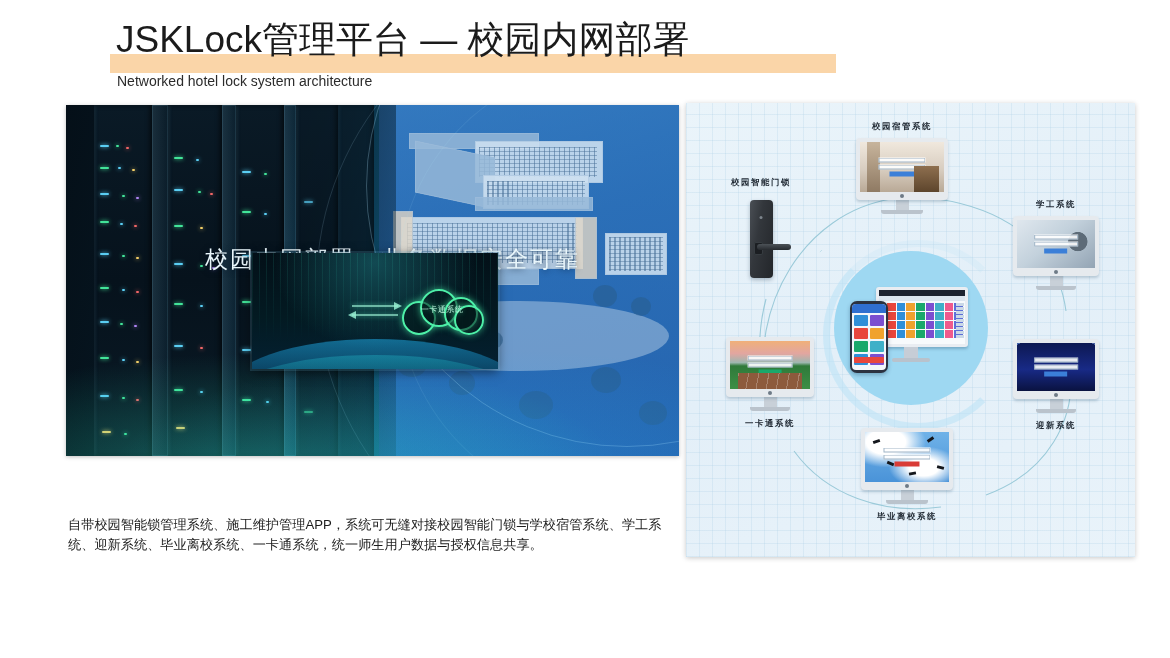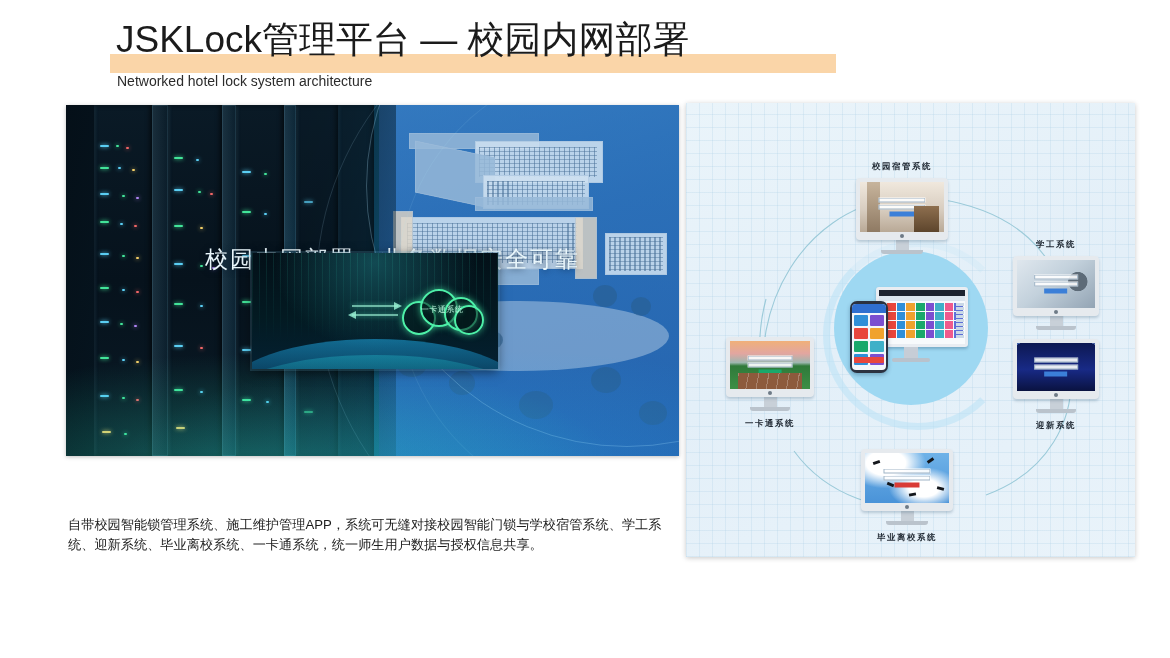--- a/index.html
+++ b/index.html
@@ -376,21 +376,20 @@
     position: absolute;
     text-align: center;
   }
   .node-label {
     font-size: 8.4px;
     color: #1d2630;
     letter-spacing: 1.6px;
     font-weight: bold;
     white-space: nowrap;
     font-family: "DejaVu Sans", sans-serif;
-    margin-top: 40px;
   }
   .imac { position: relative; margin: 0 auto; }
   .imac-body {
     background: #e6eaee;
     border-radius: 4px;
     padding: 4px 4px 8px 4px;
     box-sizing: border-box;
     box-shadow: 0 2px 3px rgba(20,60,90,0.22);
     position: relative;
   }
@@ -780,20 +779,30 @@
                 <div class="fld"></div>
                 <div class="btn blue"></div>
             </div>
           </div>
         </div>
         <div class="imac-neck"></div>
         <div class="imac-foot"></div>
       </div>
     </div>
 
+    <div class="node" style="left:10px; top:74px; width:130px;">
+      <div class="node-label">校园智能门锁</div>
+      <div style="position:relative; margin-top:12px; height:82px;">
+        <div class="lock-device">
+          <div class="dot"></div>
+          <div class="rfid"></div>
+        </div>
+        <div class="lock-handle" style="left:calc(50% - 4px);"></div>
+      </div>
+    </div>
 
     <div class="node" style="left:300px; top:96px; width:140px;">
       <div class="node-label">学工系统</div>
       <div class="imac" style="width:86px; margin-top:6px;">
         <div class="imac-body" style="height:60px;">
           <div class="imac-screen scene-tech" style="height:48px;">
             <div class="login">
               <div class="fld"></div>
                 <div class="fld"></div>
                 <div class="btn blue"></div>
@@ -815,21 +824,21 @@
                 <div class="btn blue"></div>
             </div>
           </div>
         </div>
         <div class="imac-neck"></div>
         <div class="imac-foot"></div>
       </div>
       <div class="node-label" style="margin-top:7px;">迎新系统</div>
     </div>
 
-    <div class="node" style="left:148px; top:346px; width:146px;">
+    <div class="node" style="left:148px; top:325px; width:146px;">
       <div class="imac" style="width:92px;">
         <div class="imac-body" style="height:62px;">
           <div class="imac-screen scene-grad" style="height:50px;">
             <div class="cap" style="left:8px;  top:8px;"></div>
             <div class="cap" style="left:22px; top:30px; transform:rotate(22deg);"></div>
             <div class="cap" style="left:62px; top:6px;  transform:rotate(-34deg);"></div>
             <div class="cap" style="left:72px; top:34px; transform:rotate(14deg);"></div>
             <div class="cap" style="left:44px; top:40px; transform:rotate(-10deg);"></div>
             <div class="login">
               <div class="fld"></div>

